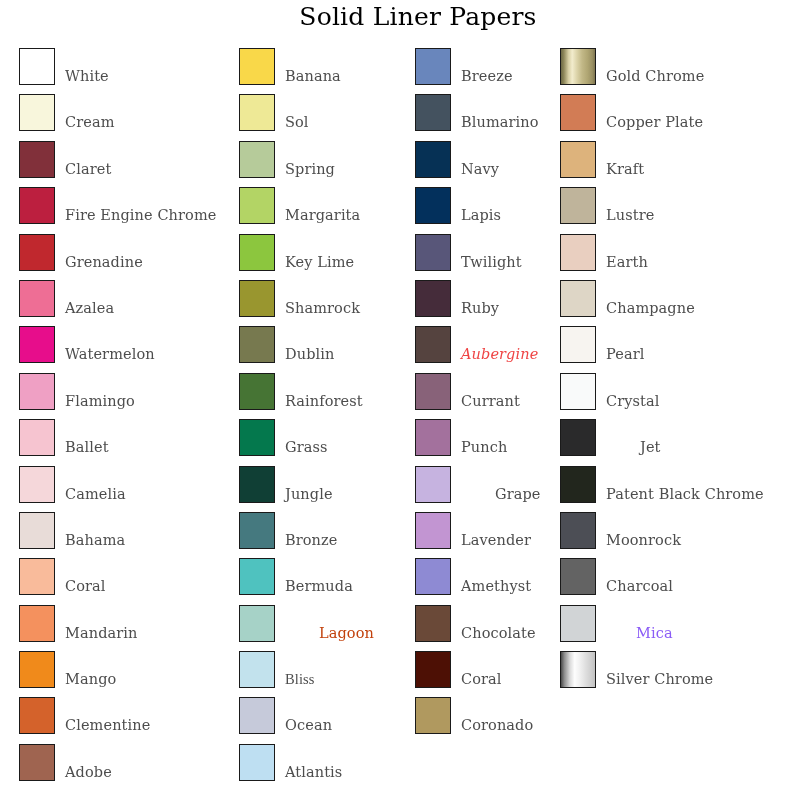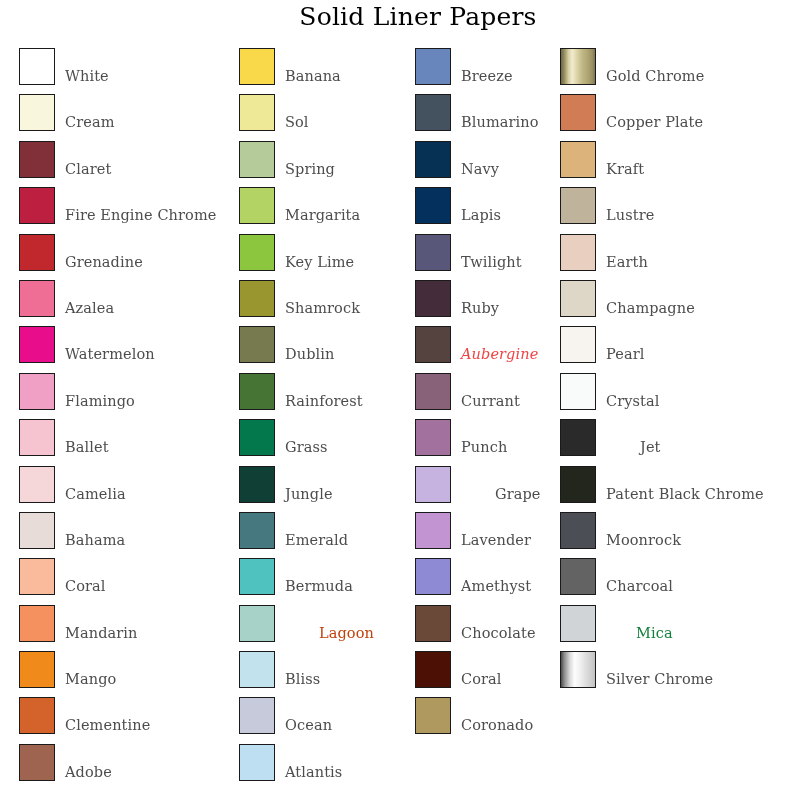--- a/index.html
+++ b/index.html
@@ -176,33 +176,33 @@
       <div class="swatch-row">
         <div class="swatch-chip" style="border-color: rgb(26, 26, 26); background: rgb(4, 120, 77);"></div>
         <div class="swatch-label" style="color: rgb(77, 77, 77);">Grass</div>
       </div>
       <div class="swatch-row">
         <div class="swatch-chip" style="border-color: rgb(26, 26, 26); background: rgb(16, 63, 53);"></div>
         <div class="swatch-label" style="color: rgb(77, 77, 77);">Jungle</div>
       </div>
       <div class="swatch-row">
         <div class="swatch-chip" style="border-color: rgb(26, 26, 26); background: rgb(69, 121, 127);"></div>
-        <div class="swatch-label" style="color: rgb(77, 77, 77);">Emerald</div>
+        <div class="swatch-label" style="color: rgb(77, 77, 77);">Bronze</div>
       </div>
       <div class="swatch-row">
         <div class="swatch-chip" style="border-color: rgb(26, 26, 26); background: rgb(79, 194, 191);"></div>
         <div class="swatch-label" style="color: rgb(77, 77, 77);">Bermuda</div>
       </div>
       <div class="swatch-row">
         <div class="swatch-chip" style="border-color: rgb(26, 26, 26); background: rgb(166, 210, 199);"></div>
         <div class="swatch-label" style="color: #c2410c; margin-left: 44px;">Lagoon</div>
       </div>
       <div class="swatch-row">
         <div class="swatch-chip" style="border-color: rgb(26, 26, 26); background: rgb(194, 226, 237);"></div>
-        <div class="swatch-label" style="color: rgb(77, 77, 77);">Bliss</div>
+        <div class="swatch-label" style="color: rgb(77, 77, 77); font-family: Liberation Serif, serif;">Bliss</div>
       </div>
       <div class="swatch-row">
         <div class="swatch-chip" style="border-color: rgb(26, 26, 26); background: rgb(198, 202, 218);"></div>
         <div class="swatch-label" style="color: rgb(77, 77, 77);">Ocean</div>
       </div>
       <div class="swatch-row">
         <div class="swatch-chip" style="border-color: rgb(26, 26, 26); background: rgb(190, 223, 242);"></div>
         <div class="swatch-label" style="color: rgb(77, 77, 77);">Atlantis</div>
       </div>
     </div>
@@ -312,20 +312,20 @@
       <div class="swatch-row">
         <div class="swatch-chip" style="border-color: rgb(26, 26, 26); background: rgb(76, 78, 85);"></div>
         <div class="swatch-label" style="color: rgb(77, 77, 77);">Moonrock</div>
       </div>
       <div class="swatch-row">
         <div class="swatch-chip" style="border-color: rgb(26, 26, 26); background: rgb(99, 99, 99);"></div>
         <div class="swatch-label" style="color: rgb(77, 77, 77);">Charcoal</div>
       </div>
       <div class="swatch-row">
         <div class="swatch-chip" style="border-color: rgb(26, 26, 26); background: rgb(209, 212, 214);"></div>
-        <div class="swatch-label" style="color: #15803d; margin-left: 40px;">Mica</div>
+        <div class="swatch-label" style="color: #8b5cf6; margin-left: 40px;">Mica</div>
       </div>
       <div class="swatch-row">
         <div class="swatch-chip" style="border-color: rgb(26, 26, 26); background: linear-gradient(to right, rgb(74, 74, 74) 0%, rgb(142, 142, 142) 10%, rgb(217, 217, 217) 26%, rgb(253, 253, 253) 40%, rgb(238, 238, 238) 58%, rgb(221, 221, 221) 74%, rgb(207, 207, 207) 88%, rgb(194, 194, 194) 100%);"></div>
         <div class="swatch-label" style="color: rgb(77, 77, 77);">Silver Chrome</div>
       </div>
     </div>
   </div>
 
 </body></html>

